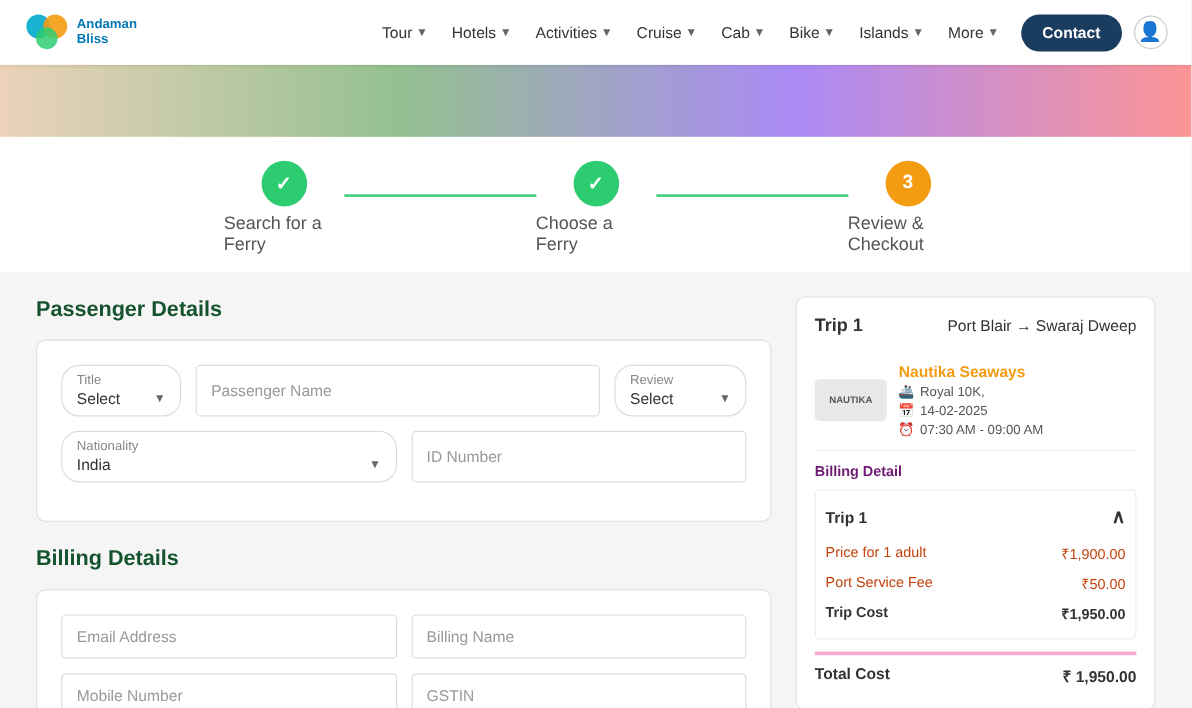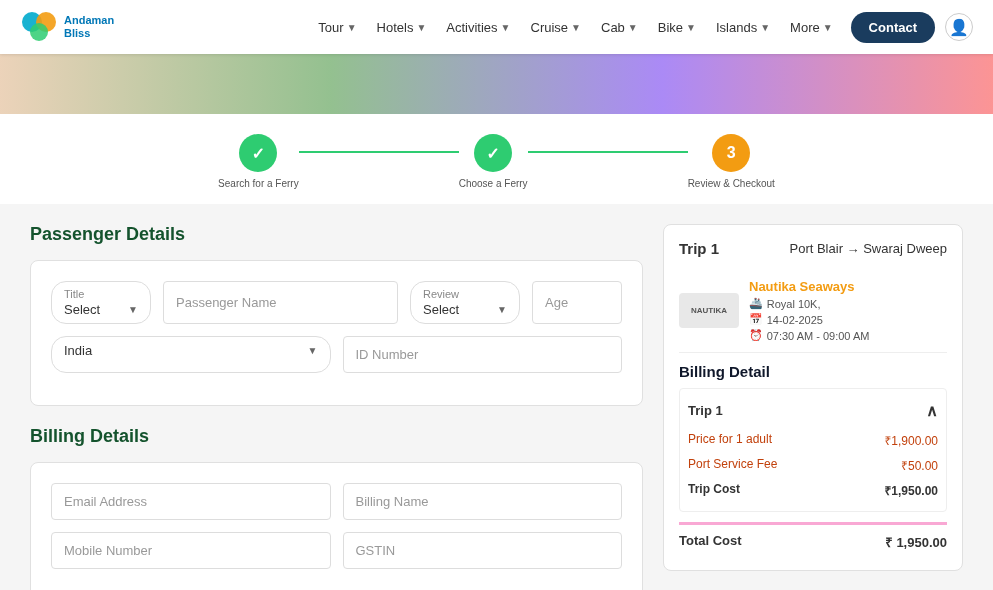--- a/index.html
+++ b/index.html
@@ -112,23 +112,22 @@
     }
     .step-circle.done {
       background: #2ecc71;
       color: #fff;
     }
     .step-circle.active {
       background: #f39c12;
       color: #fff;
     }
     .step-label {
-      font-size: 10px;
+      font-size: 15px;
       color: #555;
-      text-align: center;
       max-width: 100px;
     }
     .step-line {
       width: 160px;
       height: 2px;
       background: #2ecc71;
       margin-bottom: 20px;
     }
 
     
@@ -257,23 +256,23 @@
     }
     .nautika-sub {
       font-size: 11px;
       color: #555;
       display: flex;
       align-items: center;
       gap: 4px;
       margin-top: 3px;
     }
     .billing-detail-title {
-      font-size: 15px;
+      font-size: 12px;
       font-weight: 600;
-      color: #0f172a;
+      color: #701a75;
       margin-bottom: 8px;
     }
     .billing-row {
       display: flex;
       justify-content: space-between;
       font-size: 12px;
       color: #c2410c;
       padding: 4px 0;
     }
     .billing-row.trip-label {
@@ -397,26 +396,24 @@
         <div class="form-field" style="flex:2;">
           <input type="text" placeholder="Passenger Name" style="">
         </div>
         <div class="field-with-label" style="max-width:110px; cursor:pointer;">
           <span class="field-label">Review</span>
           <div style="display:flex;justify-content:space-between;align-items:center;">
             <span class="field-value">Select</span>
             <span class="chevron-down">▼</span>
           </div>
         </div>
-        <div class="form-field" style="max-width:90px;">
-          <input type="text" placeholder="Age" style="">
-        </div>
       </div>
       <div class="form-row">
         <div class="field-with-label" style="flex:1; cursor:pointer;">
+          <span class="field-label">Nationality</span>
           <div style="display:flex;justify-content:space-between;align-items:center;">
             <span class="field-value">India</span>
             <span class="chevron-down">▼</span>
           </div>
         </div>
         <div class="form-field" style="flex:1;">
           <input type="text" placeholder="ID Number" style="">
         </div>
       </div>
     </div>

